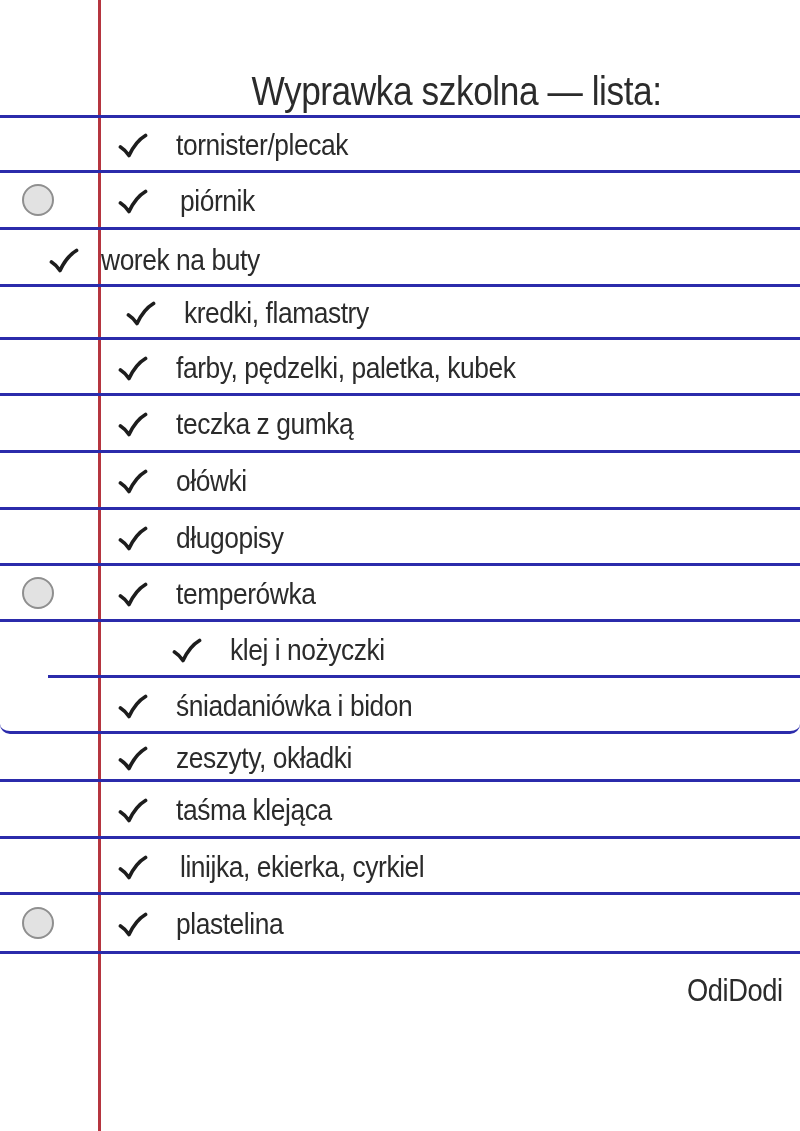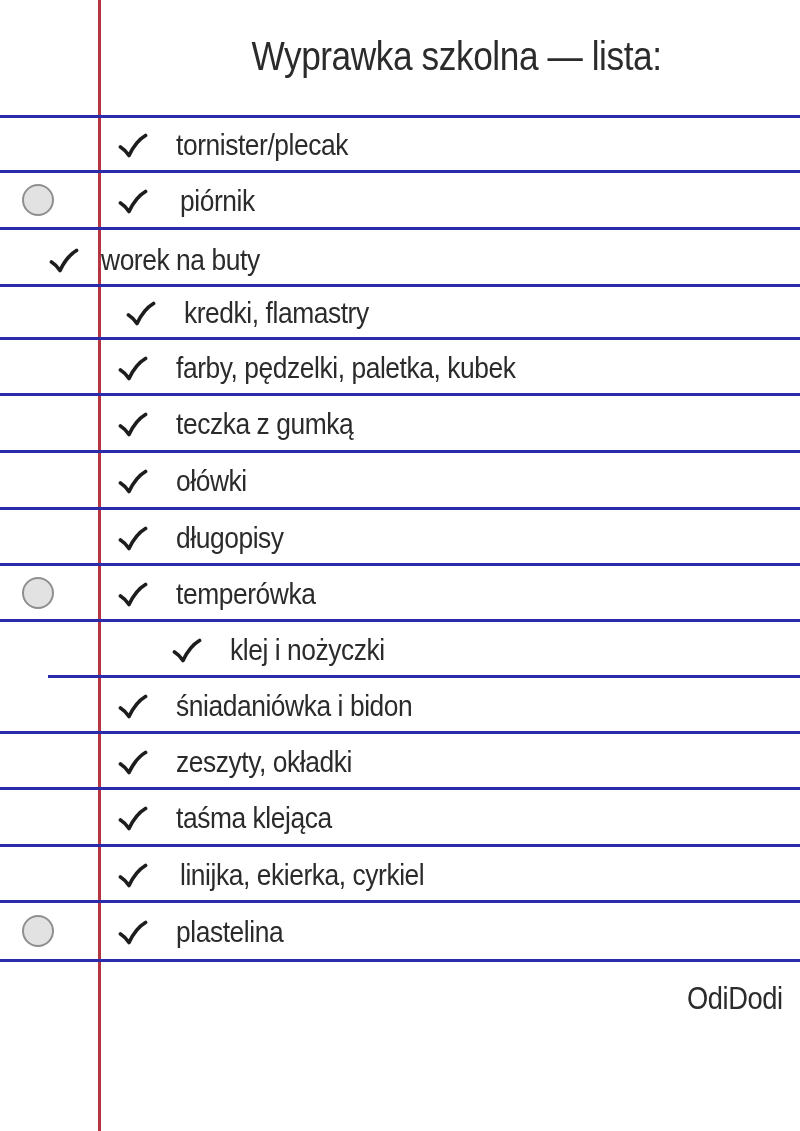--- a/index.html
+++ b/index.html
@@ -24,21 +24,21 @@
     width: 3px;
     background: var(--margin-red, #b5353f);
   }
   .title-row {
     position: relative;
     box-sizing: border-box;
     height: 118px;
     padding-left: 112px;
     display: flex;
     justify-content: center;
-    align-items: center;
+    align-items: flex-end;
     border-bottom: 3px solid var(--rule-blue, #2b2bab);
   }
   .title-text {
     display: inline-block;
     margin: 0;
     font-size: 41px;
     font-weight: 400;
     letter-spacing: -0.5px;
     color: var(--text-ink, #2b2b2b);
     transform: scaleX(0.86);
@@ -210,30 +210,30 @@
   </div>
       <div class="row" style="height: 56px; margin-left: 48px;">
 
     <span class="check" style="visibility: visible;">
       <svg viewBox="0 0 30 26" fill="none" xmlns="http://www.w3.org/2000/svg">
         <path d="M2.5 14 C6.5 16.5 9 19.5 11 22.5 C15.5 13 21.5 6 27.5 2.5" stroke="currentColor" stroke-width="3.7" stroke-linecap="round" stroke-linejoin="round"></path>
       </svg>
     </span>
     <span class="label">klej i nożyczki</span>
   </div>
-      <div class="row" style="height: 56px;">
+      <div class="row" style="height: 56px; border-radius: 10px;">
 
     <span class="check" style="visibility: visible;">
       <svg viewBox="0 0 30 26" fill="none" xmlns="http://www.w3.org/2000/svg">
         <path d="M2.5 14 C6.5 16.5 9 19.5 11 22.5 C15.5 13 21.5 6 27.5 2.5" stroke="currentColor" stroke-width="3.7" stroke-linecap="round" stroke-linejoin="round"></path>
       </svg>
     </span>
     <span class="label">śniadaniówka i bidon</span>
   </div>
-      <div class="row" style="height: 56px;">
+      <div class="row" style="height: 48px;">
 
     <span class="check" style="visibility: visible;">
       <svg viewBox="0 0 30 26" fill="none" xmlns="http://www.w3.org/2000/svg">
         <path d="M2.5 14 C6.5 16.5 9 19.5 11 22.5 C15.5 13 21.5 6 27.5 2.5" stroke="currentColor" stroke-width="3.7" stroke-linecap="round" stroke-linejoin="round"></path>
       </svg>
     </span>
     <span class="label">zeszyty, okładki</span>
   </div>
       <div class="row" style="height: 57px;">
 

